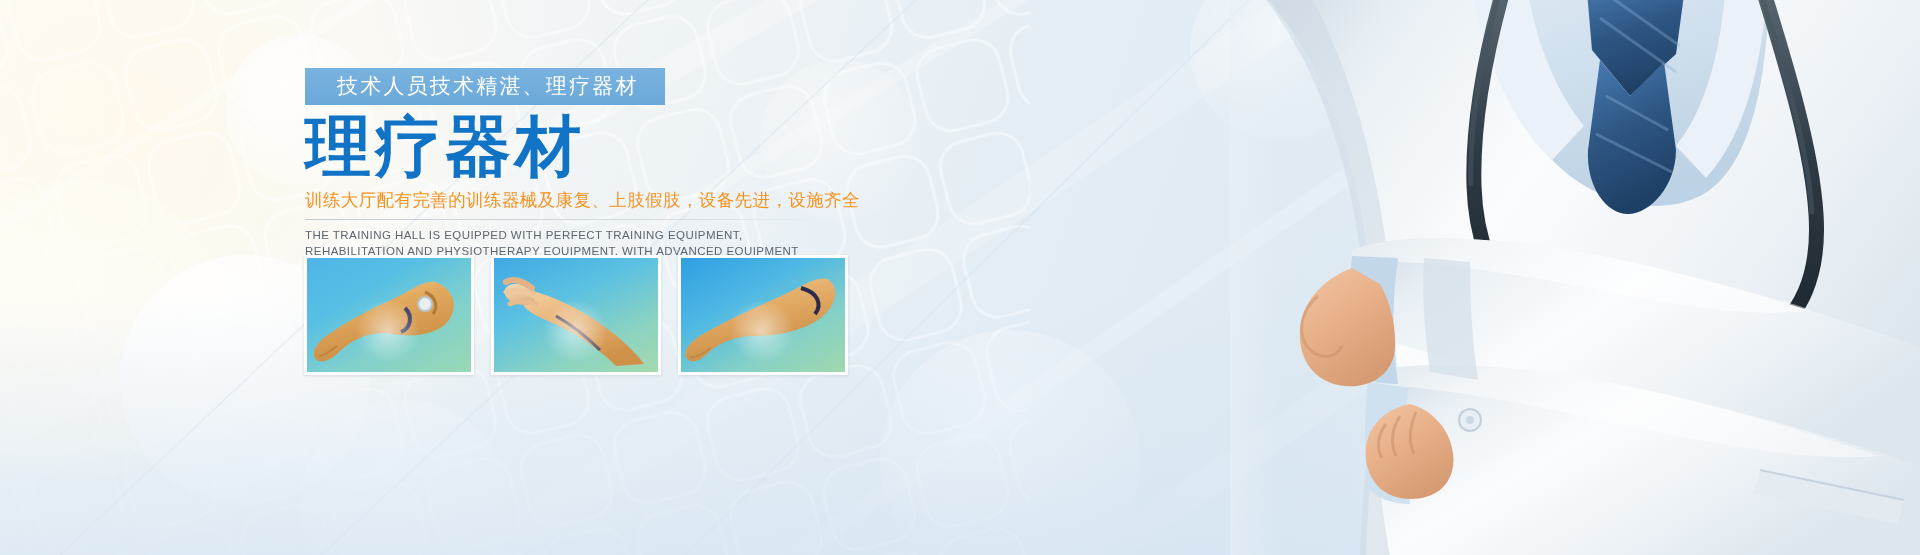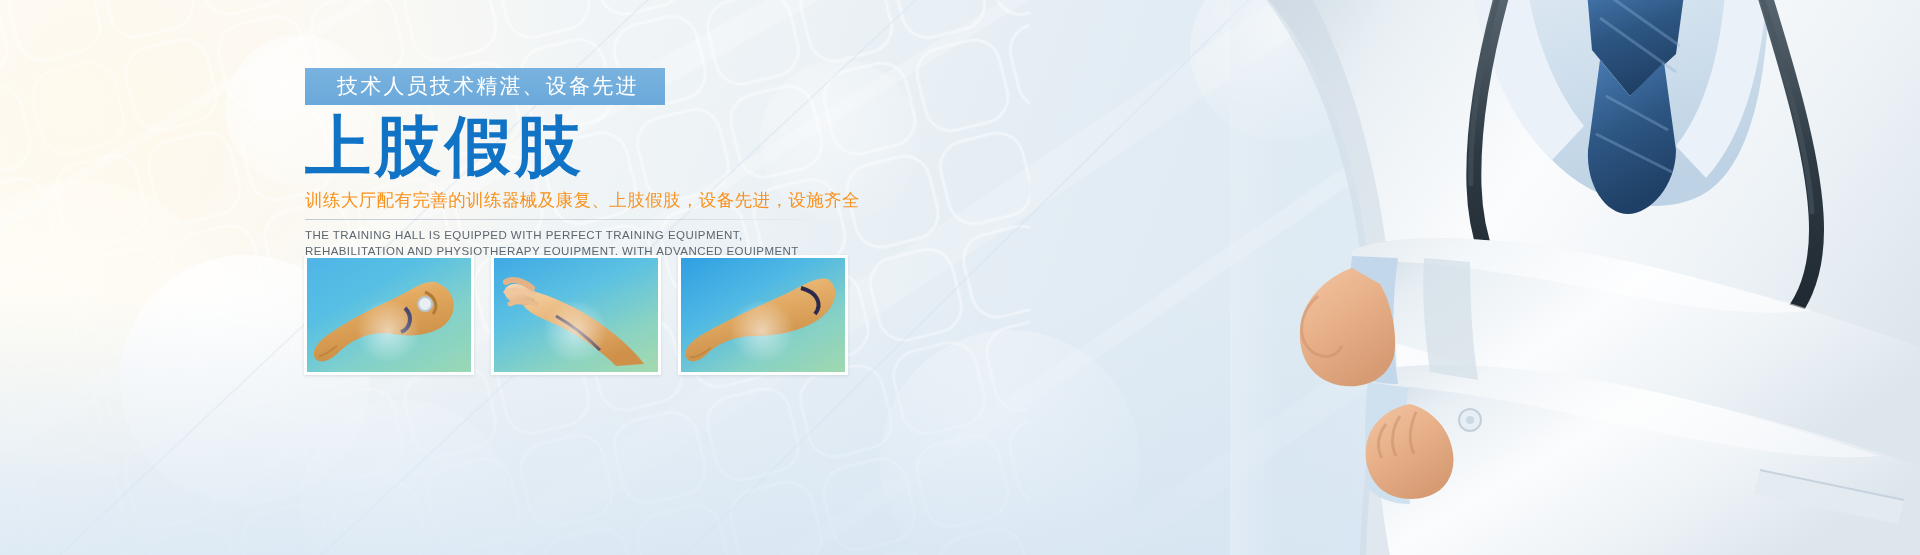--- a/index.html
+++ b/index.html
@@ -352,23 +352,23 @@
 
       <circle cx="470" cy="420" r="11" fill="#e7eef4" stroke="#c3d0da" stroke-width="2"></circle>
       <circle cx="470" cy="420" r="4" fill="#cdd9e2"></circle>
 
       <rect x="230" y="-20" width="160" height="600" fill="url(#softEdge)" opacity=".55"></rect>
     </svg>
   </div>
 
   <div class="content">
 
-    <div class="tag-box">技术人员技术精湛、设备先进</div>
-
-    <div class="headline">上肢假肢</div>
+    <div class="tag-box">技术人员技术精湛、理疗器材</div>
+
+    <div class="headline">理疗器材</div>
 
     <div class="subline">训练大厅配有完善的训练器械及康复、上肢假肢，设备先进，设施齐全</div>
 
     <div class="divider"></div>
 
     <div class="eng">THE TRAINING HALL IS EQUIPPED WITH PERFECT TRAINING EQUIPMENT, REHABILITATION AND PHYSIOTHERAPY EQUIPMENT, WITH ADVANCED EQUIPMENT AND COMPLETE FACILITIES</div>
   </div>
 
   <div class="photos">
 

